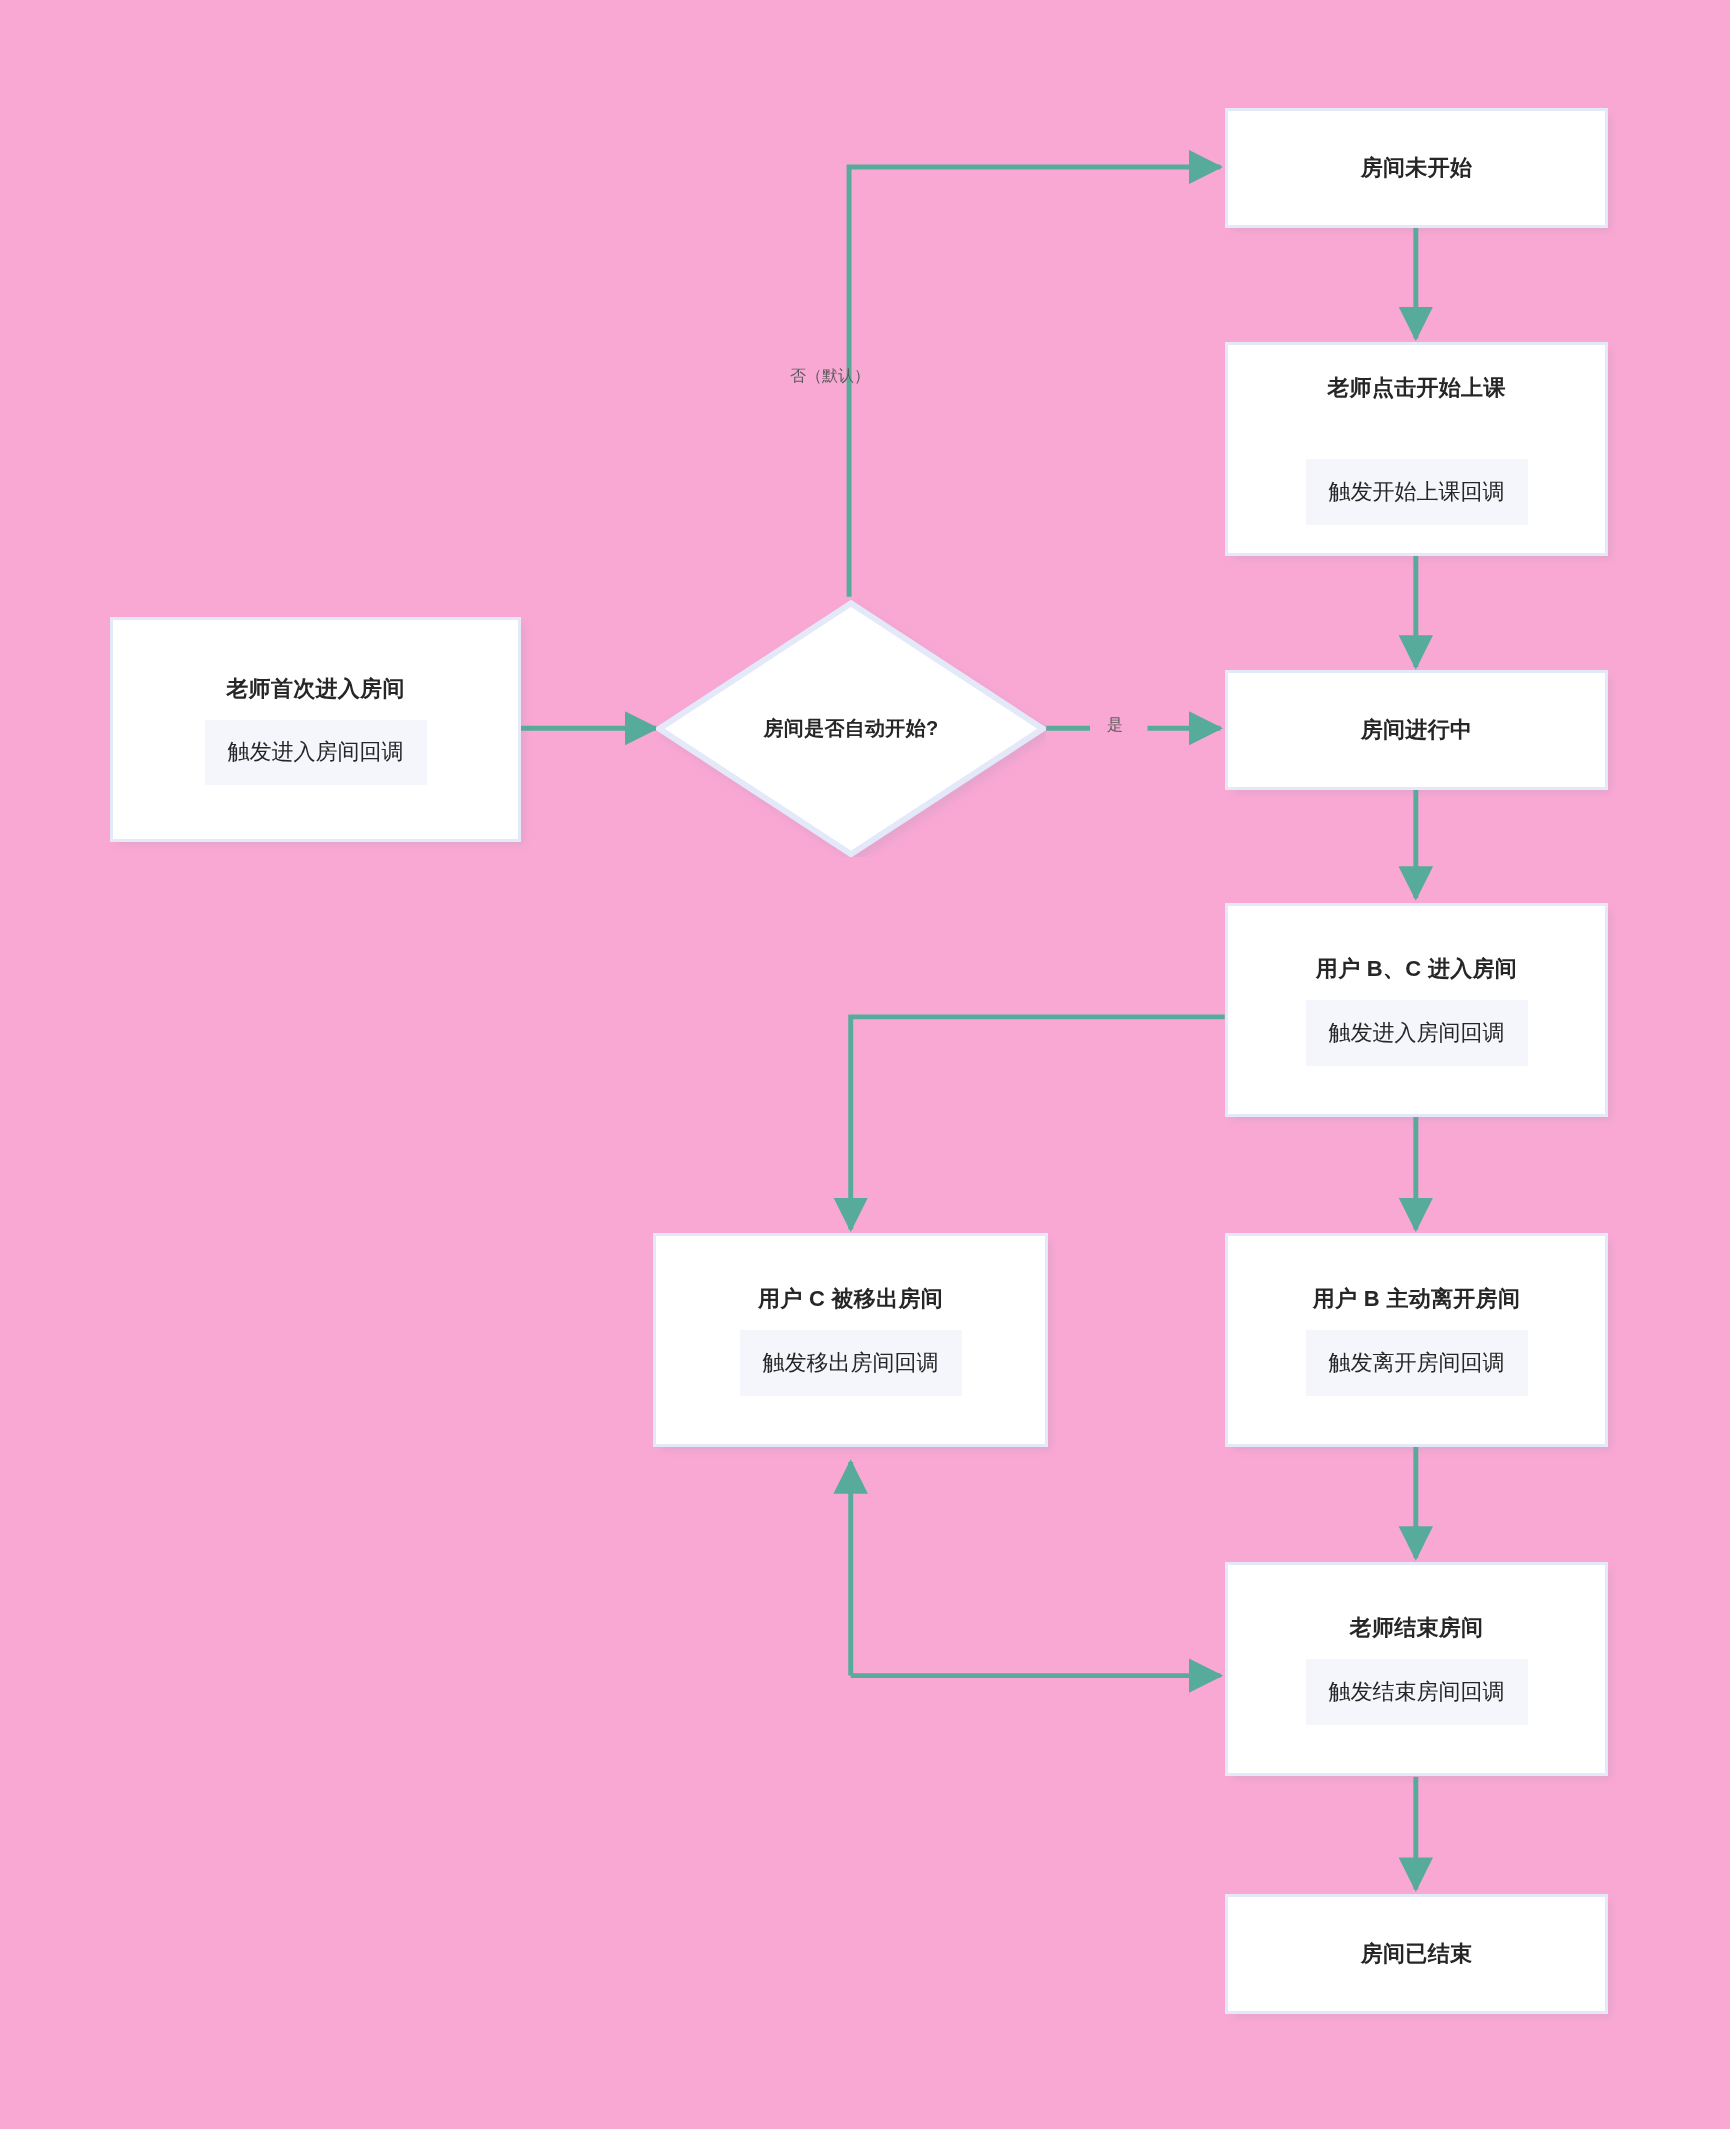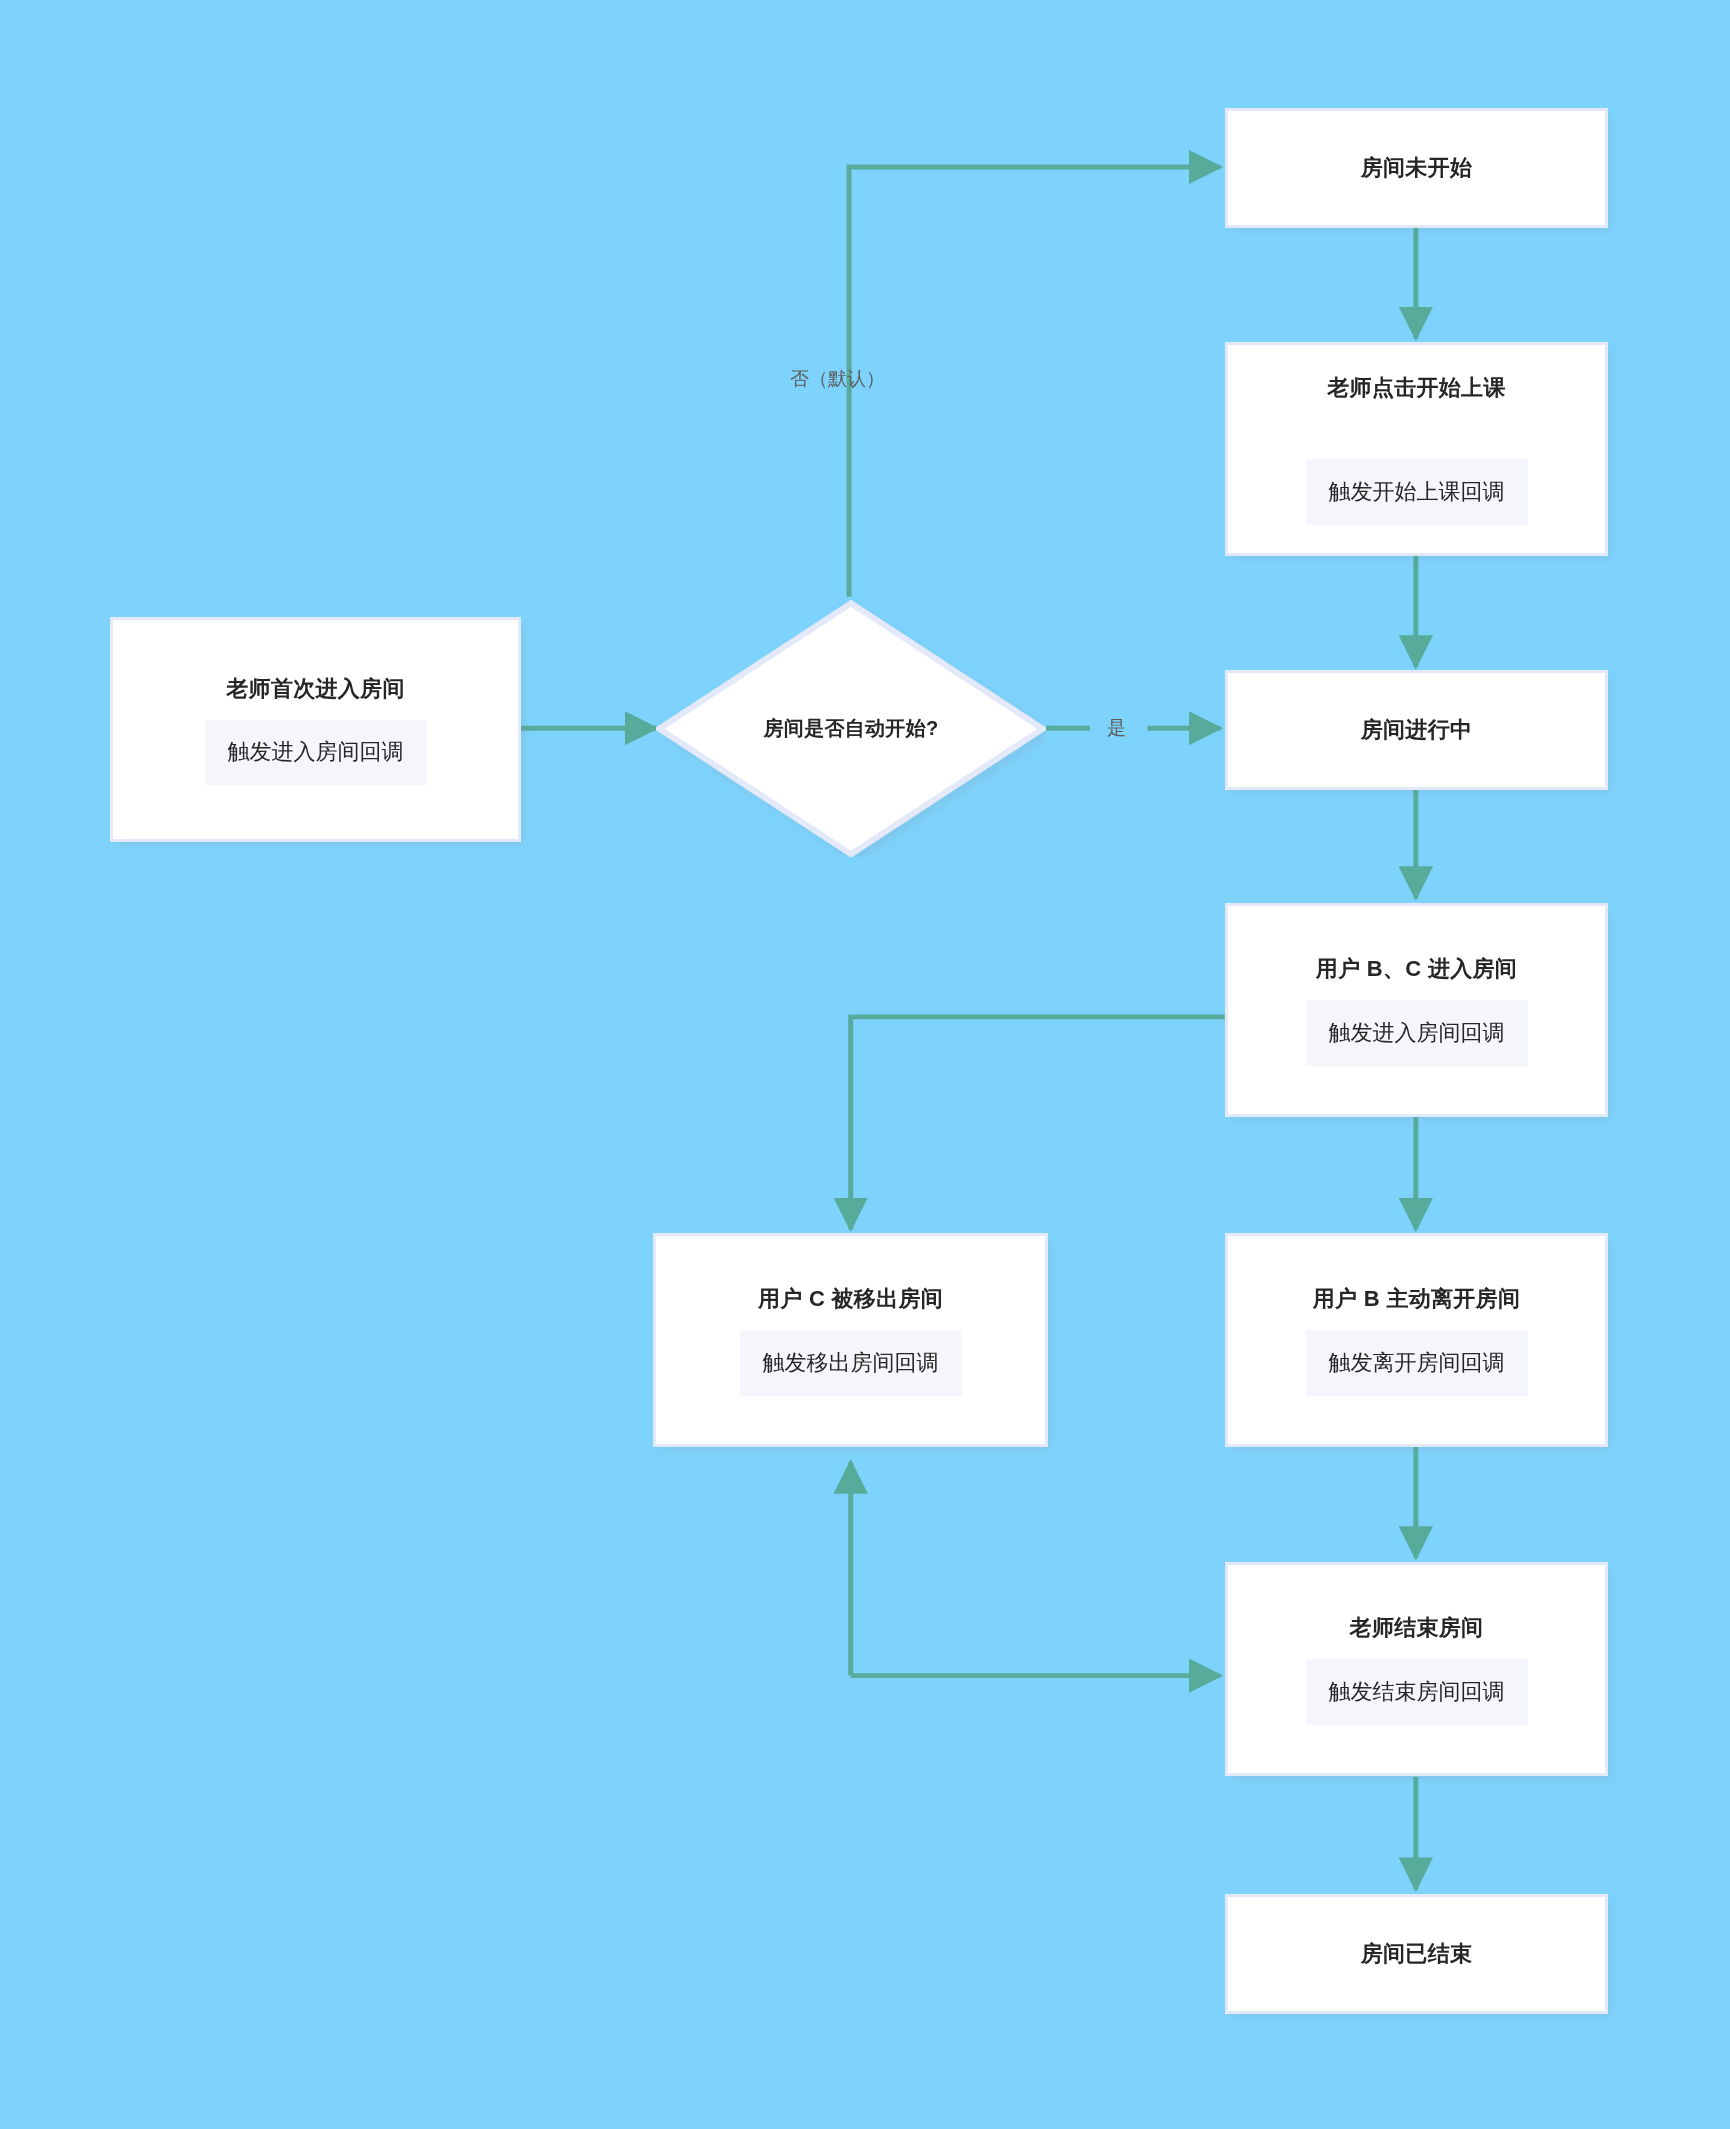--- a/index.html
+++ b/index.html
@@ -7,21 +7,21 @@
     padding: 0;
     background: #ffffff;
   }
   body {
     font-family: "Liberation Sans", "DejaVu Sans", sans-serif;
   }
   #canvas {
     position: relative;
     width: 1731px;
     height: 2129px;
-    background: #7dd3fc;
+    background: #f9a8d4;
     overflow: hidden;
   }
 
   
   .node {
     position: absolute;
     box-sizing: border-box;
     background: #ffffff;
     border: 3.8px solid #e3e9f8;
     box-shadow: 5.5px 5.5px 7.7px -2.2px rgba(140,145,165,0.22);
@@ -82,21 +82,21 @@
     left: 0;
     top: 0;
     width: 1731px;
     height: 2129px;
     pointer-events: none;
   }
 
   
   .edge-label {
     position: absolute;
-    font-size: 19px;
+    font-size: 16px;
     color: #5c5c5c;
     white-space: nowrap;
     font-weight: 400;
   }
 </style>
 </head>
 <body>
 
 <div id="canvas">
 

